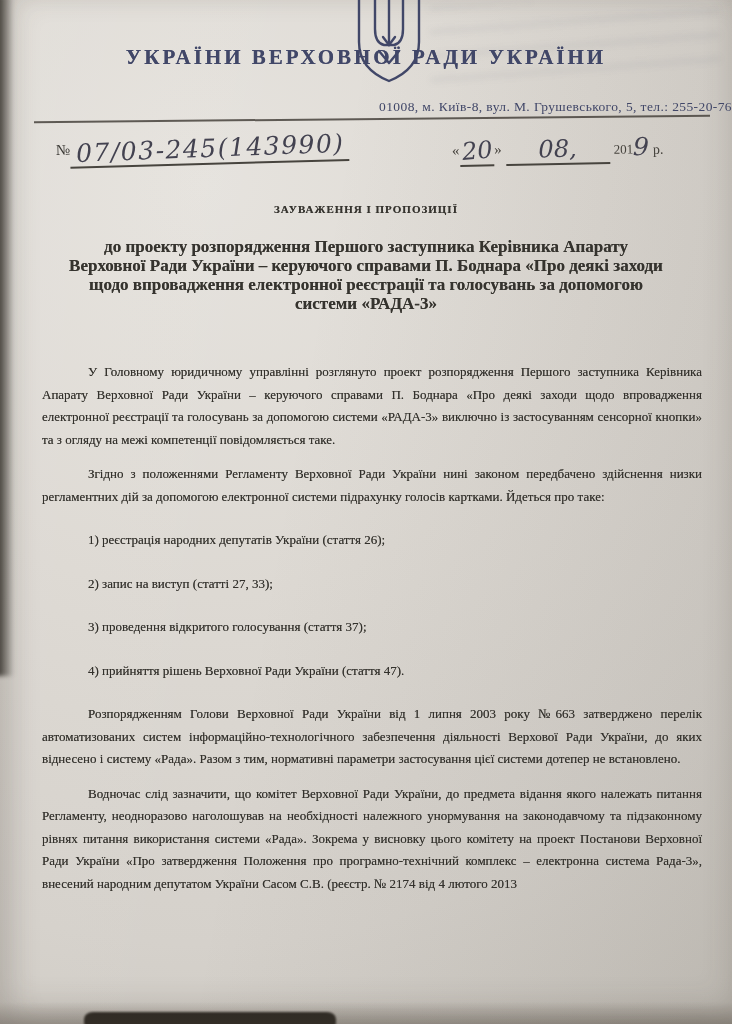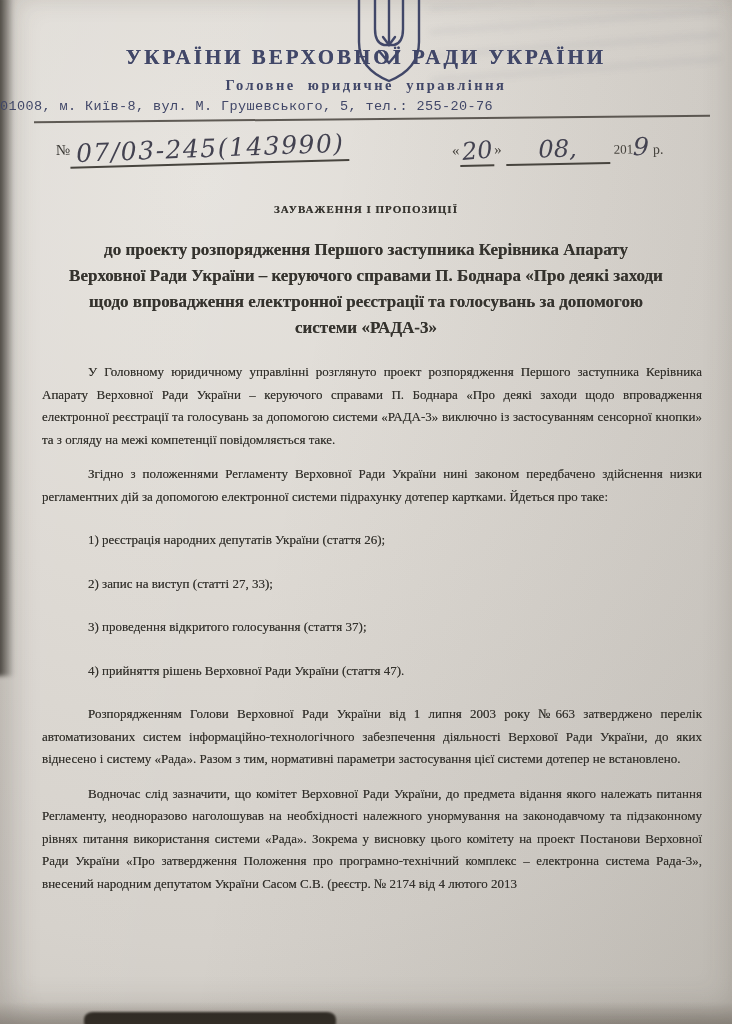--- a/index.html
+++ b/index.html
@@ -20,22 +20,22 @@
     border-radius:9px/7px;filter:blur(1.2px);}
   .bottom-shade{position:absolute;left:0;bottom:0;width:100%;height:22px;
     background:linear-gradient(to bottom, rgba(0,0,0,0), rgba(62,54,44,0.28));}
   
   .emblem{position:absolute;top:-16px;left:350px;}
   .org-name{position:absolute;top:45px;left:0;width:100%;text-align:center;
     font-size:21px;font-weight:bold;letter-spacing:3px;color:#414768;
     text-shadow:0 0 0.6px rgba(65,71,104,0.8);}
   .department{position:absolute;top:77px;left:0;width:100%;text-align:center;
     font-size:14.5px;font-weight:bold;letter-spacing:2.5px;word-spacing:6px;color:#414768;}
-  .address{position:absolute;top:99px;left:0;width:100%;text-align:left;
-    font-size:13.5px;letter-spacing:0.4px;color:#414768;font-family:Liberation Mono, monospace;}
+  .address{position:absolute;top:99px;left:0;width:100%;text-align:right;
+    font-size:13.5px;letter-spacing:0.4px;color:#414768;}
   .divider{position:absolute;top:118px;left:34px;width:676px;border-top:2.5px solid rgba(70,66,60,0.85);
     transform:rotate(-0.55deg);}
   
   .ref-row{position:absolute;top:126px;left:0;width:100%;height:54px;color:#3a3834;}
   .ref-left{position:absolute;left:56px;top:8px;transform:rotate(-1.6deg);white-space:nowrap;}
   .num-sign{font-size:15px;vertical-align:6px;}
   .num-line{display:inline-block;min-width:264px;border-bottom:2px solid #47443e;padding:0 4px 0 6px;}
   .hw{font-family:"DejaVu Serif","Liberation Serif",serif;font-style:italic;color:#434250;}
   .num-hw{font-size:25px;letter-spacing:1.5px;display:inline-block;transform:rotate(-0.6deg);}
   .ref-right{position:absolute;left:452px;top:8px;white-space:nowrap;transform:rotate(-1.2deg);}
@@ -45,21 +45,21 @@
   .month-line{display:inline-block;width:104px;border-bottom:2px solid #47443e;text-align:center;}
   .month-hw{font-size:24px;}
   .year-printed{font-size:13px;vertical-align:2px;color:#46433d;}
   .year-hw{font-size:25px;display:inline-block;transform:rotate(3deg);}
   .year-unit{font-size:14px;vertical-align:1px;color:#46433d;}
   
   .doc-title{position:absolute;top:203px;left:0;width:100%;text-align:center;
     font-size:11px;font-weight:bold;letter-spacing:1px;color:#35332e;
     text-shadow:0 0 0.5px rgba(53,51,46,0.7);}
   .subtitle{position:absolute;top:237px;left:68px;width:596px;text-align:center;
-    font-size:17px;font-weight:bold;line-height:26px;color:#35332e;
+    font-size:17px;font-weight:bold;line-height:19px;color:#35332e;
     text-shadow:0 0 0.5px rgba(53,51,46,0.7);}
   .body-text{position:absolute;top:361px;left:42px;width:660px;
     font-size:13px;line-height:22.5px;text-align:justify;color:#33312c;
     text-shadow:0 0 0.5px rgba(51,49,44,0.65);}
   .body-text p{margin:0 0 12px 0;text-indent:46px;}
   .list-item{margin:21px 0;padding-left:46px;}
   .u-cite{text-decoration-thickness:1.5px;text-underline-offset:3px;}
 </style>
 </head>
 <body>
@@ -76,21 +76,20 @@
         <path d="M25 9 V45 Q25 59 34 61 L39 61"></path>
         <path d="M53 9 V45 Q53 59 44 61 L39 61"></path>
         <path d="M39 9 V61"></path>
         <path d="M33 53 L39 61 L45 53"></path>
         <path d="M29 67 L39 79 L49 67"></path>
         <path d="M22 9 H28 M50 9 H56 M36 9 H42"></path>
       </g>
     </svg>
   </div>
   <div class="org-name">УКРАЇНИ ВЕРХОВНОЇ РАДИ УКРАЇНИ</div>
-  <div class="department">Головне юридичне управління</div>
   <div class="address">01008, м. Київ-8, вул. М. Грушевського, 5, тел.: 255-20-76</div>
   <div class="divider"></div>
 
   <div class="ref-row">
     <div class="ref-left">
       <span class="num-sign">№</span><span class="num-line"><span class="hw num-hw">07/03-245(143990)</span></span>
     </div>
     <div class="ref-right">
       <span class="q">«</span><span class="day-line"><span class="hw day-hw">20</span></span><span class="q">»</span>
       <span class="month-line"><span class="hw month-hw">08,</span></span>
@@ -99,21 +98,21 @@
     </div>
   </div>
 
   <div class="doc-title">ЗАУВАЖЕННЯ І ПРОПОЗИЦІЇ</div>
   <div class="subtitle">
     <span>до проекту розпорядження Першого заступника Керівника Апарату Верховної Ради України – керуючого справами П. Боднара «Про деякі заходи щодо впровадження електронної реєстрації та голосувань за допомогою системи «РАДА-3»</span><br>
   </div>
 
   <div class="body-text">
     <p>У Головному юридичному управлінні розглянуто проект розпорядження Першого заступника Керівника Апарату Верховної Ради України – керуючого справами П. Боднара «Про деякі заходи щодо впровадження електронної реєстрації та голосувань за допомогою системи «РАДА-3» виключно із застосуванням сенсорної кнопки» та з огляду на межі компетенції повідомляється таке.</p>
-    <p>Згідно з положеннями Регламенту Верховної Ради України нині законом передбачено здійснення низки регламентних дій за допомогою електронної системи підрахунку дотепер картками. Йдеться про таке:</p>
+    <p>Згідно з положеннями Регламенту Верховної Ради України нині законом передбачено здійснення низки регламентних дій за допомогою електронної системи підрахунку голосів картками. Йдеться про таке:</p>
     <div class="list-item">1) реєстрація народних депутатів України (стаття 26);</div>
     <div class="list-item">2) запис на виступ (статті 27, 33);</div>
     <div class="list-item">3) проведення відкритого голосування (стаття 37);</div>
     <div class="list-item">4) прийняття рішень Верховної Ради України (стаття 47).</div>
     <p>Розпорядженням Голови Верховної Ради України від 1 липня 2003 року №663 затверджено перелік автоматизованих систем інформаційно-технологічного забезпечення діяльності Верхової Ради України, до яких віднесено і систему «Рада». Разом з тим, нормативні параметри застосування цієї системи дотепер не встановлено.</p>
     <p><span>Водночас слід зазначити, що комітет Верховної Ради України, до предмета відання якого належать питання Регламенту, неодноразово наголошував на необхідності належного унормування на законодавчому та підзаконному рівнях питання використання системи «Рада». Зокрема </span><span class="u-cite">у висновку</span><span> цього комітету на проект Постанови Верховної Ради України «Про затвердження Положення про програмно-технічний комплекс – електронна система Рада-3», внесений народним депутатом України Сасом С.В.  (реєстр. № 2174  від  4 лютого 2013</span></p>
   </div>
 
   <div class="table-edge"></div>
   <div class="bottom-shade"></div>

